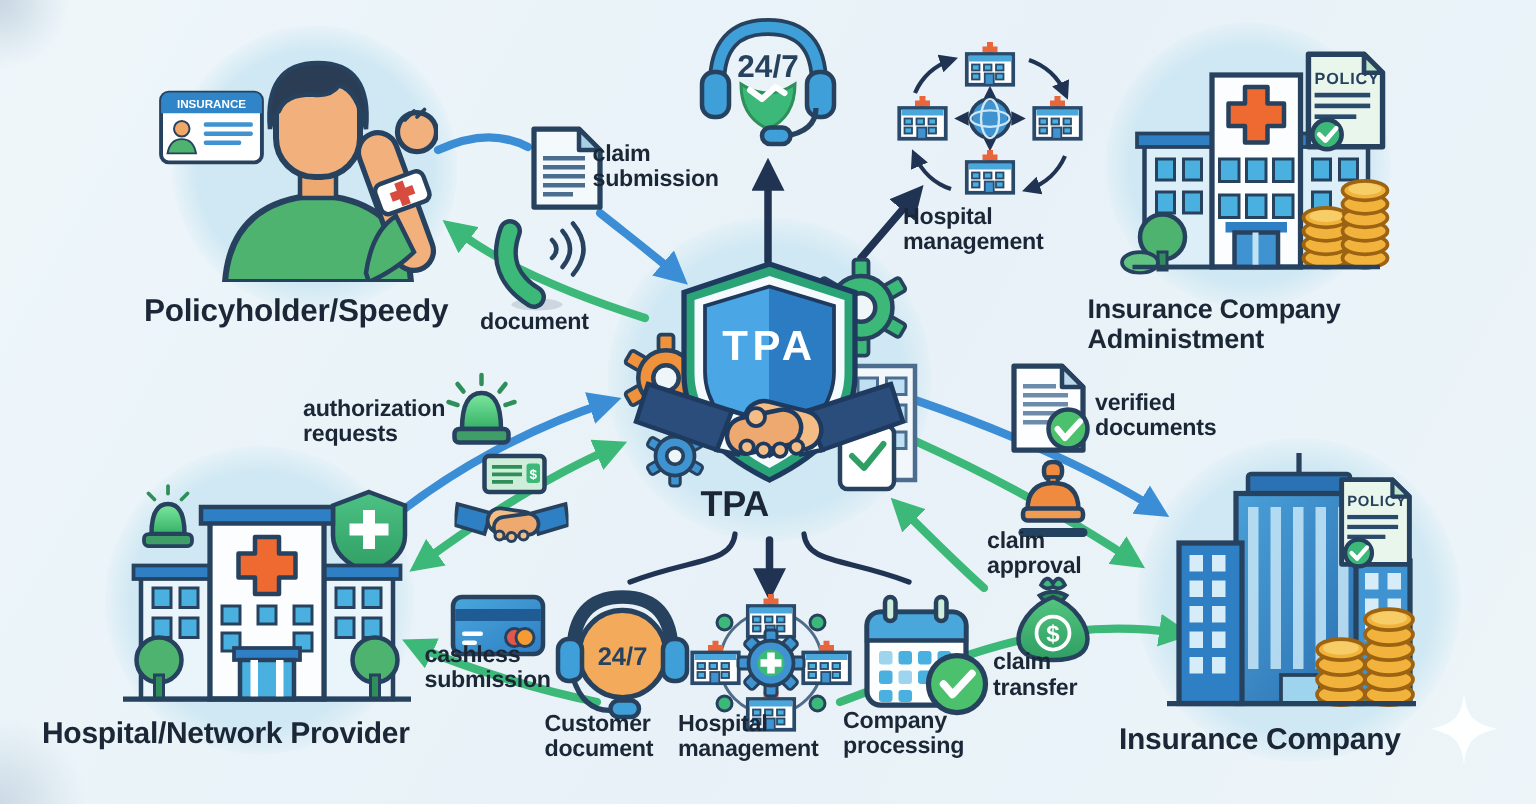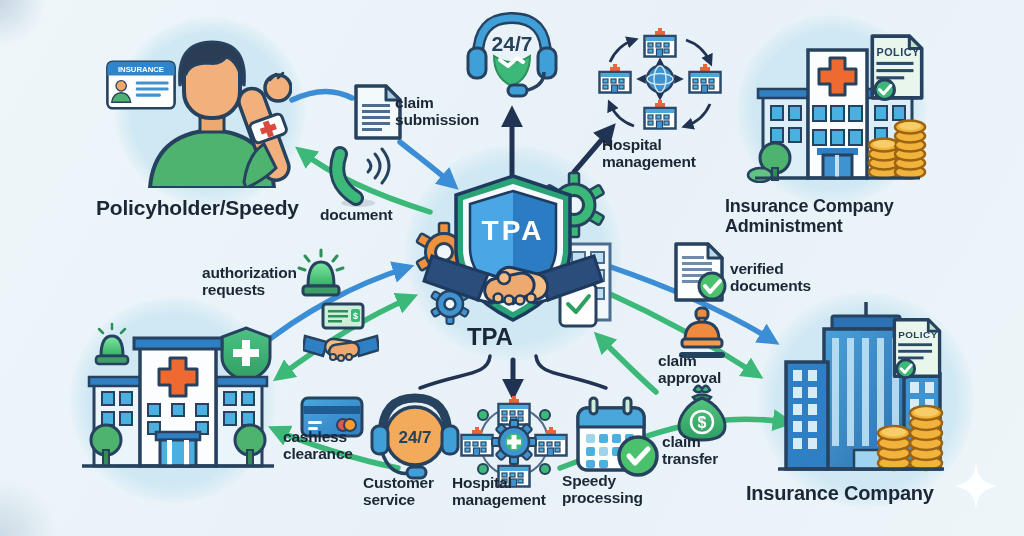--- a/index.html
+++ b/index.html
@@ -395,21 +395,21 @@
         </defs>
       <rect x="2" y="4" width="60" height="38" rx="6" fill="url(#gradCard)" stroke="#27425f" stroke-width="3"></rect>
       <rect x="3.5" y="12" width="57" height="8" fill="#1f5c94"></rect>
       <rect x="8" y="27" width="14" height="3" rx="1.5" fill="#ffffff"></rect>
       <rect x="8" y="33" width="10" height="3" rx="1.5" fill="#ffffff"></rect>
       <circle cx="43" cy="31" r="6" fill="#e2574c" stroke="#27425f" stroke-width="2"></circle>
       <circle cx="50" cy="31" r="6" fill="#f59b31" stroke="#27425f" stroke-width="2"></circle>
     </svg>
   </div>
   <div class="lbl fs-flow" style="left:283px;top:428px;width:100px;">cashless
-clearance</div>
+submission</div>
 
   <div class="ic" style="left:76px;top:320px;width:204px;height:152px;">
     <svg viewBox="0 0 204 152">
       <defs>
           <linearGradient id="gradShieldG" x1="0" y1="0" x2="0" y2="1">
         <stop offset="0" stop-color="#4dc184"></stop>
             <stop offset="1" stop-color="#2f9e63"></stop>
           </linearGradient>
         </defs>
       <g>
@@ -455,34 +455,35 @@
       <rect x="84" y="120" width="36" height="26" fill="#49b0e0" stroke="#27425f" stroke-width="3"></rect>
       <rect x="91" y="120" width="5" height="26" fill="#ffffff"></rect>
       <rect x="108" y="120" width="5" height="26" fill="#ffffff"></rect>
       <circle cx="30" cy="120" r="15" fill="#4db36f" stroke="#27425f" stroke-width="3"></circle>
       <rect x="27" y="130" width="6" height="16" fill="#2f8f5b" stroke="#27425f" stroke-width="2"></rect>
       <circle cx="174" cy="120" r="15" fill="#4db36f" stroke="#27425f" stroke-width="3"></circle>
       <rect x="171" y="130" width="6" height="16" fill="#2f8f5b" stroke="#27425f" stroke-width="2"></rect>
       <line x1="6" y1="146" x2="198" y2="146" stroke="#27425f" stroke-width="3.5"></line>
     </svg>
   </div>
+  <div class="lbl fs-node" style="left:28px;top:478px;width:305px;">Hospital/Network Provider</div>
 
   <div class="ic" style="left:370px;top:390px;width:90px;height:96px;">
     <svg viewBox="0 0 90 96">
       <path d="M12 46 Q12 8 45 8 Q78 8 78 46" fill="none" stroke="#27425f" stroke-width="9"></path>
       <circle cx="45" cy="46" r="29" fill="#f3aa5a" stroke="#27425f" stroke-width="3.5"></circle>
       <rect x="2" y="36" width="16" height="28" rx="7" fill="#3f9fd8" stroke="#27425f" stroke-width="3"></rect>
       <rect x="72" y="36" width="16" height="28" rx="7" fill="#3f9fd8" stroke="#27425f" stroke-width="3"></rect>
       <path d="M12 62 Q20 87 42 83" fill="none" stroke="#27425f" stroke-width="3.5"></path>
       <rect x="37" y="77" width="19" height="11" rx="5.5" fill="#3f9fd8" stroke="#27425f" stroke-width="3"></rect>
       <text x="45" y="53" font-size="17" fill="#27425f" text-anchor="middle">24/7</text>
     </svg>
   </div>
   <div class="lbl fs-flow" style="left:363px;top:474px;width:105px;">Customer
-service</div>
+document</div>
 
   <div class="ic" style="left:460px;top:396px;width:108px;height:92px;">
     <svg viewBox="0 0 108 92">
       <circle cx="54" cy="46" r="34" fill="none" stroke="#2a4a6b" stroke-width="2" opacity=".8"></circle>
       <g fill="#3cb878" stroke="#27425f" stroke-width="2">
         <circle cx="23" cy="19" r="5"></circle>
           <circle cx="85" cy="19" r="5"></circle>
         <circle cx="23" cy="73" r="5"></circle>
           <circle cx="85" cy="73" r="5"></circle>
       </g>
@@ -524,21 +525,21 @@
         <rect x="12" y="53" width="9" height="9" rx="2" fill="#49b0e0"></rect>
           <rect x="25" y="53" width="9" height="9" rx="2" fill="#9fd4ee"></rect>
           <rect x="38" y="53" width="9" height="9" rx="2" fill="#49b0e0"></rect>
         <rect x="12" y="66" width="9" height="8" rx="2" fill="#49b0e0"></rect>
           <rect x="25" y="66" width="9" height="8" rx="2" fill="#49b0e0"></rect>
       </g>
       <circle cx="64" cy="62" r="19" fill="#4bc16d" stroke="#27425f" stroke-width="3.5"></circle>
       <path d="M55 62 l6 7 l13 -14" fill="none" stroke="#ffffff" stroke-width="5" stroke-linecap="round" stroke-linejoin="round"></path>
     </svg>
   </div>
-  <div class="lbl fs-flow" style="left:562px;top:472px;width:120px;">Speedy
+  <div class="lbl fs-flow" style="left:562px;top:472px;width:120px;">Company
 processing</div>
 
   <div class="ic" style="left:672px;top:240px;width:56px;height:64px;">
     <svg viewBox="0 0 56 64">
       <path d="M4 4 h32 l14 14 v42 h-46 z" fill="#fdfeff" stroke="#27425f" stroke-width="3.5" stroke-linejoin="round"></path>
       <path d="M36 4 l14 14 h-14 z" fill="#bcd9ec" stroke="#27425f" stroke-width="3" stroke-linejoin="round"></path>
       <g fill="#6d8cab">
         <rect x="10" y="16" width="22" height="3"></rect>
           <rect x="10" y="22" width="30" height="3"></rect>
         <rect x="10" y="28" width="30" height="3"></rect>

